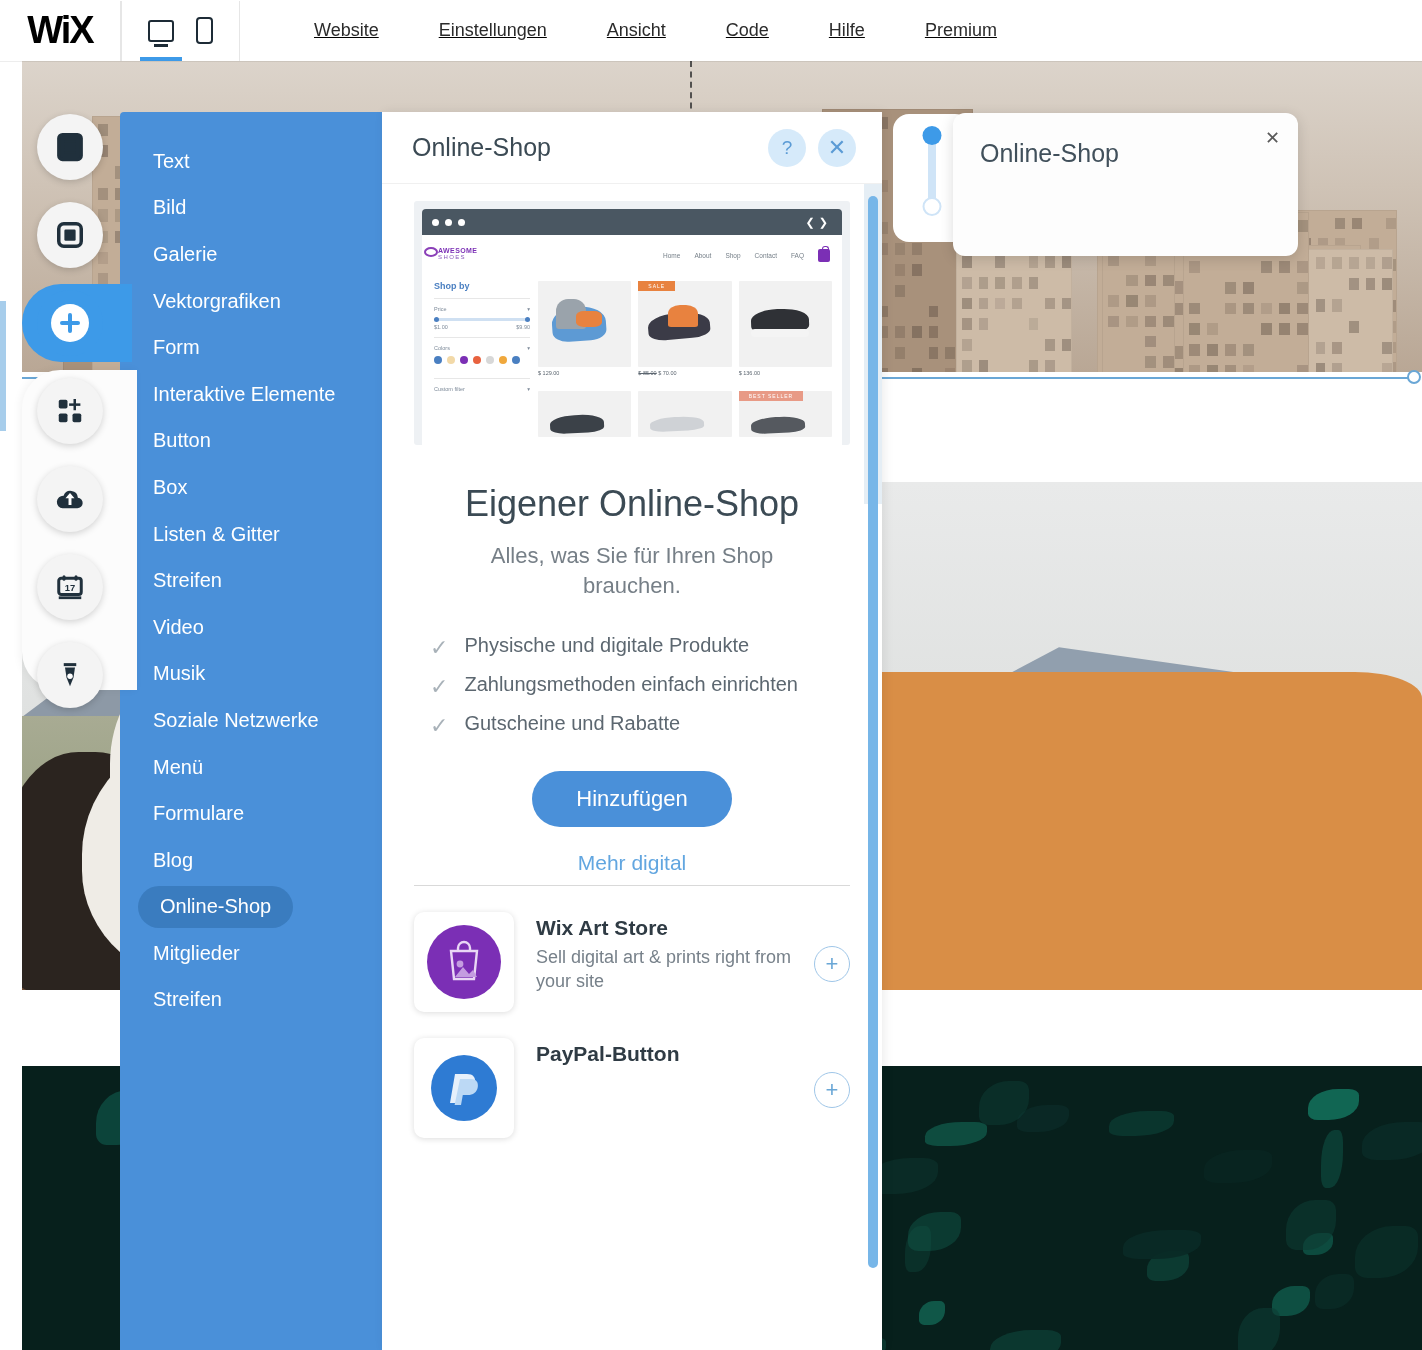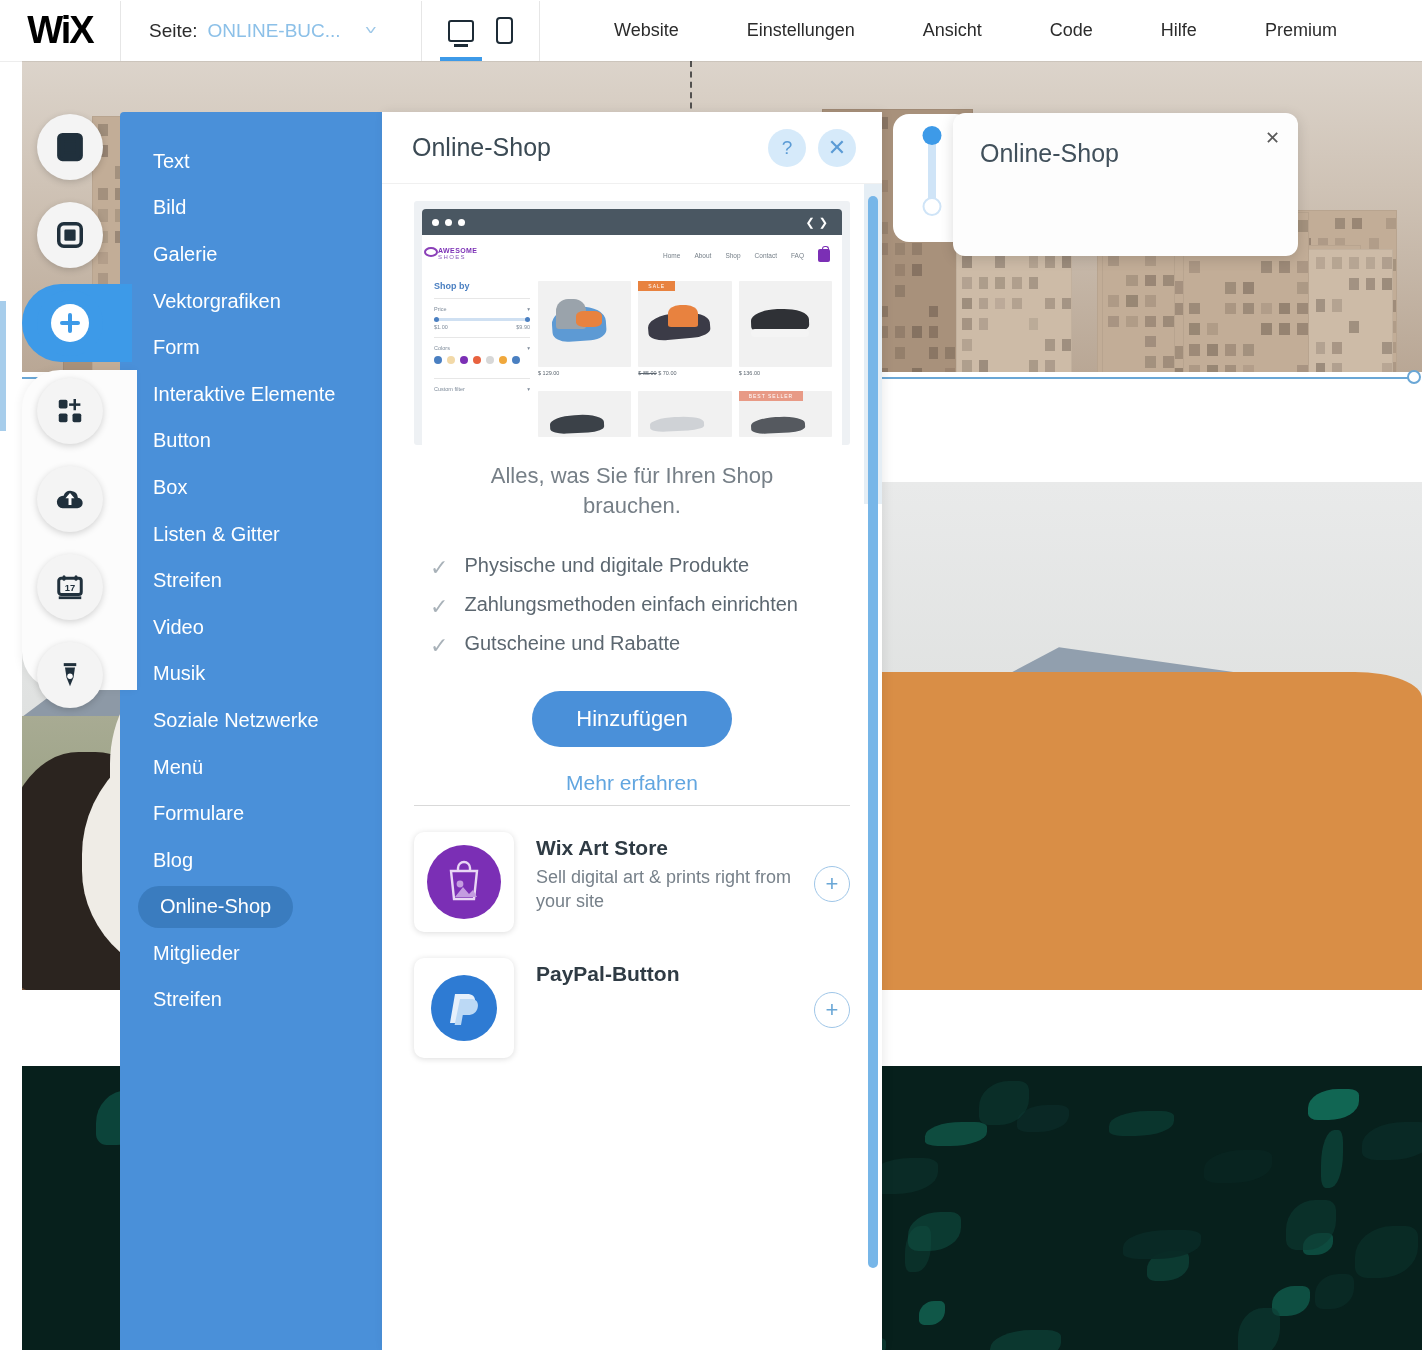--- a/index.html
+++ b/index.html
@@ -34,21 +34,21 @@
   .chev { color: #9ec8e8; font-size: 13px; transform: scaleX(1.6) scaleY(1.05); margin-left: 16px;}
   .devices { display: flex; align-items: center; gap: 22px; padding: 0 26px; height: 60px; }
   .dev-btn { position: relative; height: 60px; display:flex; align-items:center; }
   .dev-btn.active::after {
     content: ""; position: absolute; left: 50%; transform: translateX(-50%);
     bottom: 0; width: 42px; height: 4px; background: #3d9ae8;
   }
   .icon-desktop { width: 26px; height: 22px; border: 2.4px solid #1d2b36; border-radius: 3px; position: relative; }
   .icon-desktop::after { content:""; position:absolute; left:50%; transform:translateX(-50%); bottom:-7px; width:14px; height:2.6px; background:#1d2b36; }
   .icon-mobile { width: 17px; height: 27px; border: 2.4px solid #1d2b36; border-radius: 4px; }
-  .topnav { display: flex; align-items: flex-end; gap: 8px; margin-left: 44px; }
+  .topnav { display: flex; align-items: flex-end; gap: 0; margin-left: 44px; text-decoration: underline; }
   .topnav-item { font-size: 18px; color: #2b2b2b; padding: 0 30px; height:60px; display:flex; align-items:center; cursor: pointer; }
 
   
   .canvas { position: absolute; left:0; top: 61px; width: 1422px; height: 1289px; overflow:hidden; background:#fff; }
   .stage { position:absolute; left: 22px; top: 0; right: 0; bottom:0; }
 
   .hero-img {
     position: absolute; left: 0; top: 0; width: 1400px; height: 311px;
     overflow: hidden;
   }
@@ -1315,25 +1315,20 @@
           <span style="position:absolute;left:180px;top:132px;width:40px;height:7px;border-radius:4px;background:#2b1c14"></span>
           <span style="position:absolute;left:275px;top:132px;width:40px;height:7px;border-radius:4px;background:#2b1c14"></span>
           <span style="position:absolute;left:232px;top:230px;width:42px;height:16px;border-radius:50%;background:#b07a66"></span>
         </div>
     </div>
   </div>
 
   <div class="topbar">
     <div class="wix-logo">WiX</div>
     <div class="topbar-div"></div>
-    <div class="page-select">
-      <span class="lbl">Seite:</span>
-      <span class="val">ONLINE-BUC...</span>
-      <span class="chev">˅</span>
-    </div>
     <div class="topbar-div"></div>
     <div class="devices">
       <div class="dev-btn active">
         <span class="icon-desktop"></span>
       </div>
       <div class="dev-btn">
         <span class="icon-mobile"></span>
       </div>
     </div>
     <div class="topbar-div"></div>
@@ -1580,40 +1575,41 @@
             <div>
                 <div class="mk-card" style="height:46px">
               <span class="mk-badge best">BEST SELLER</span>
               <span class="shoe" style="left:12px;top:26px;width:54px;height:16px;background:#55595f;transform:rotate(-3deg)"></span>
             </div>
               </div>
           </div>
         </div>
       </div>
 
+      <h1 class="dp-h1">Eigener Online-Shop</h1>
       <p class="dp-sub">Alles, was Sie für Ihren Shop brauchen.</p>
 
       <div class="feat-list">
         <div class="feat">
           <span class="ck">✓</span>
           <span class="tx">Physische und digitale Produkte</span>
         </div>
         <div class="feat">
           <span class="ck">✓</span>
           <span class="tx">Zahlungsmethoden einfach einrichten</span>
         </div>
         <div class="feat">
           <span class="ck">✓</span>
           <span class="tx">Gutscheine und Rabatte</span>
         </div>
       </div>
 
       <div class="cta-wrap">
         <button class="cta">Hinzufügen</button>
-        <a class="more">Mehr erfahren</a>
+        <a class="more">Mehr digital</a>
       </div>
 
       <div class="apps-rule"></div>
 
       <div class="app-row">
         <div class="app-tile">
           <div class="ic-artstore">
             <svg width="74" height="74" viewBox="0 0 74 74">
               <path d="M24 26h26l-3 28H27z" fill="none" stroke="#e9d7f5" stroke-width="2.4"></path>
               <path d="M31 26v-3a6 6 0 0 1 12 0v3" fill="none" stroke="#e9d7f5" stroke-width="2.4"></path>

